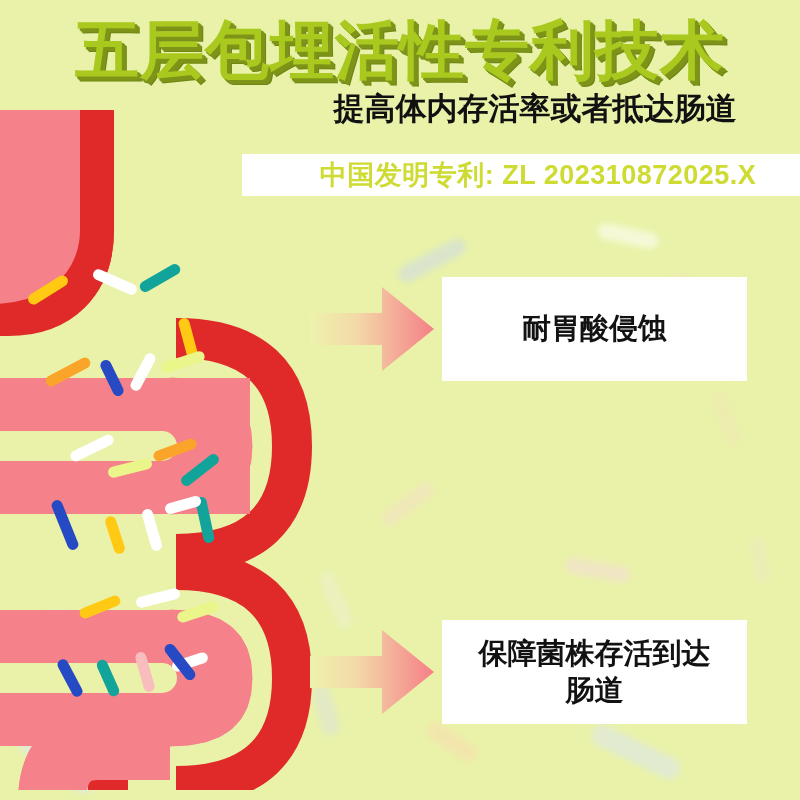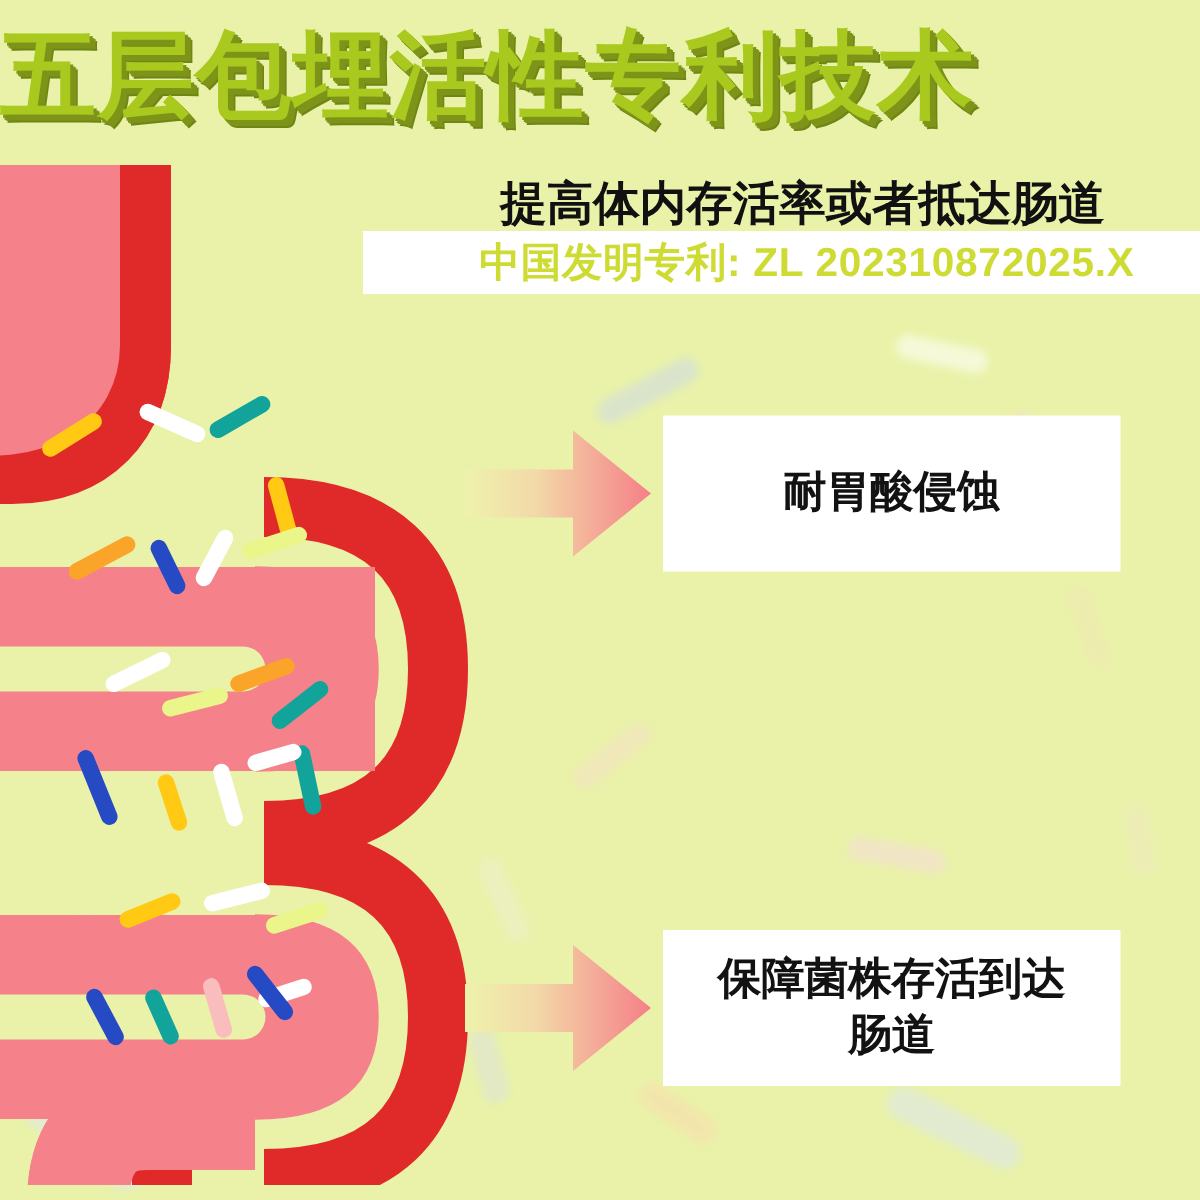--- a/index.html
+++ b/index.html
@@ -52,20 +52,21 @@
     left: 0;
     top: 0;
     width: 800px;
     z-index: 5;
   }
   .title {
     position: absolute;
     left: 0;
     top: 18px;
     width: 800px;
+    text-align: center;
     font-size: 64px;
     line-height: 1;
     font-weight: 700;
     letter-spacing: 1px;
     color: #a9c91f;
     text-shadow:
        2px 2px 0 #7d9418,
        3px 3px 0 #7d9418,
        4px 4px 0 #7d9418,
        5px 5px 0 #6f8615;
@@ -75,21 +76,20 @@
     position: absolute;
     left: 270px;
     top: 92px;
     width: 530px;
     text-align: center;
     font-size: 31px;
     line-height: 1.1;
     font-weight: 700;
     color: #111111;
     white-space: nowrap;
-    margin-top: 27px;
   }
   .patent-band {
     position: absolute;
     left: 242px;
     top: 154px;
     width: 558px;
     height: 42px;
     background: #ffffff;
     display: flex;
     align-items: center;

